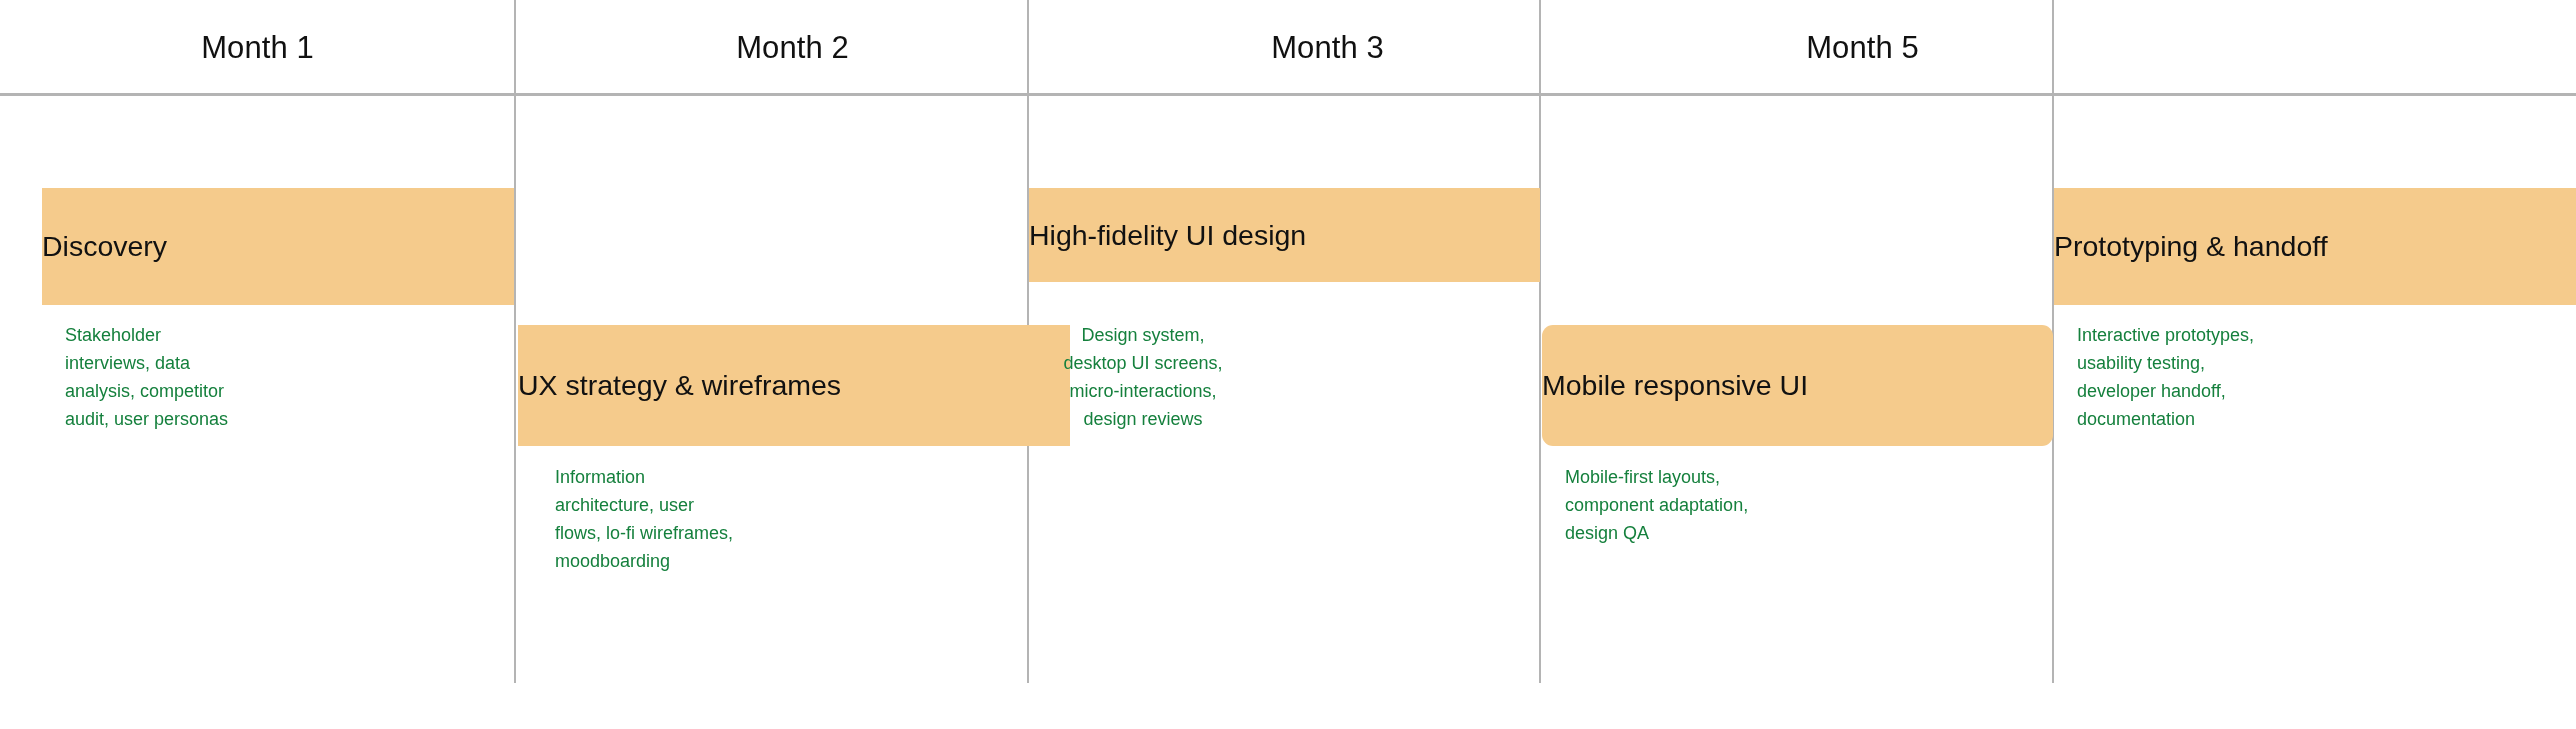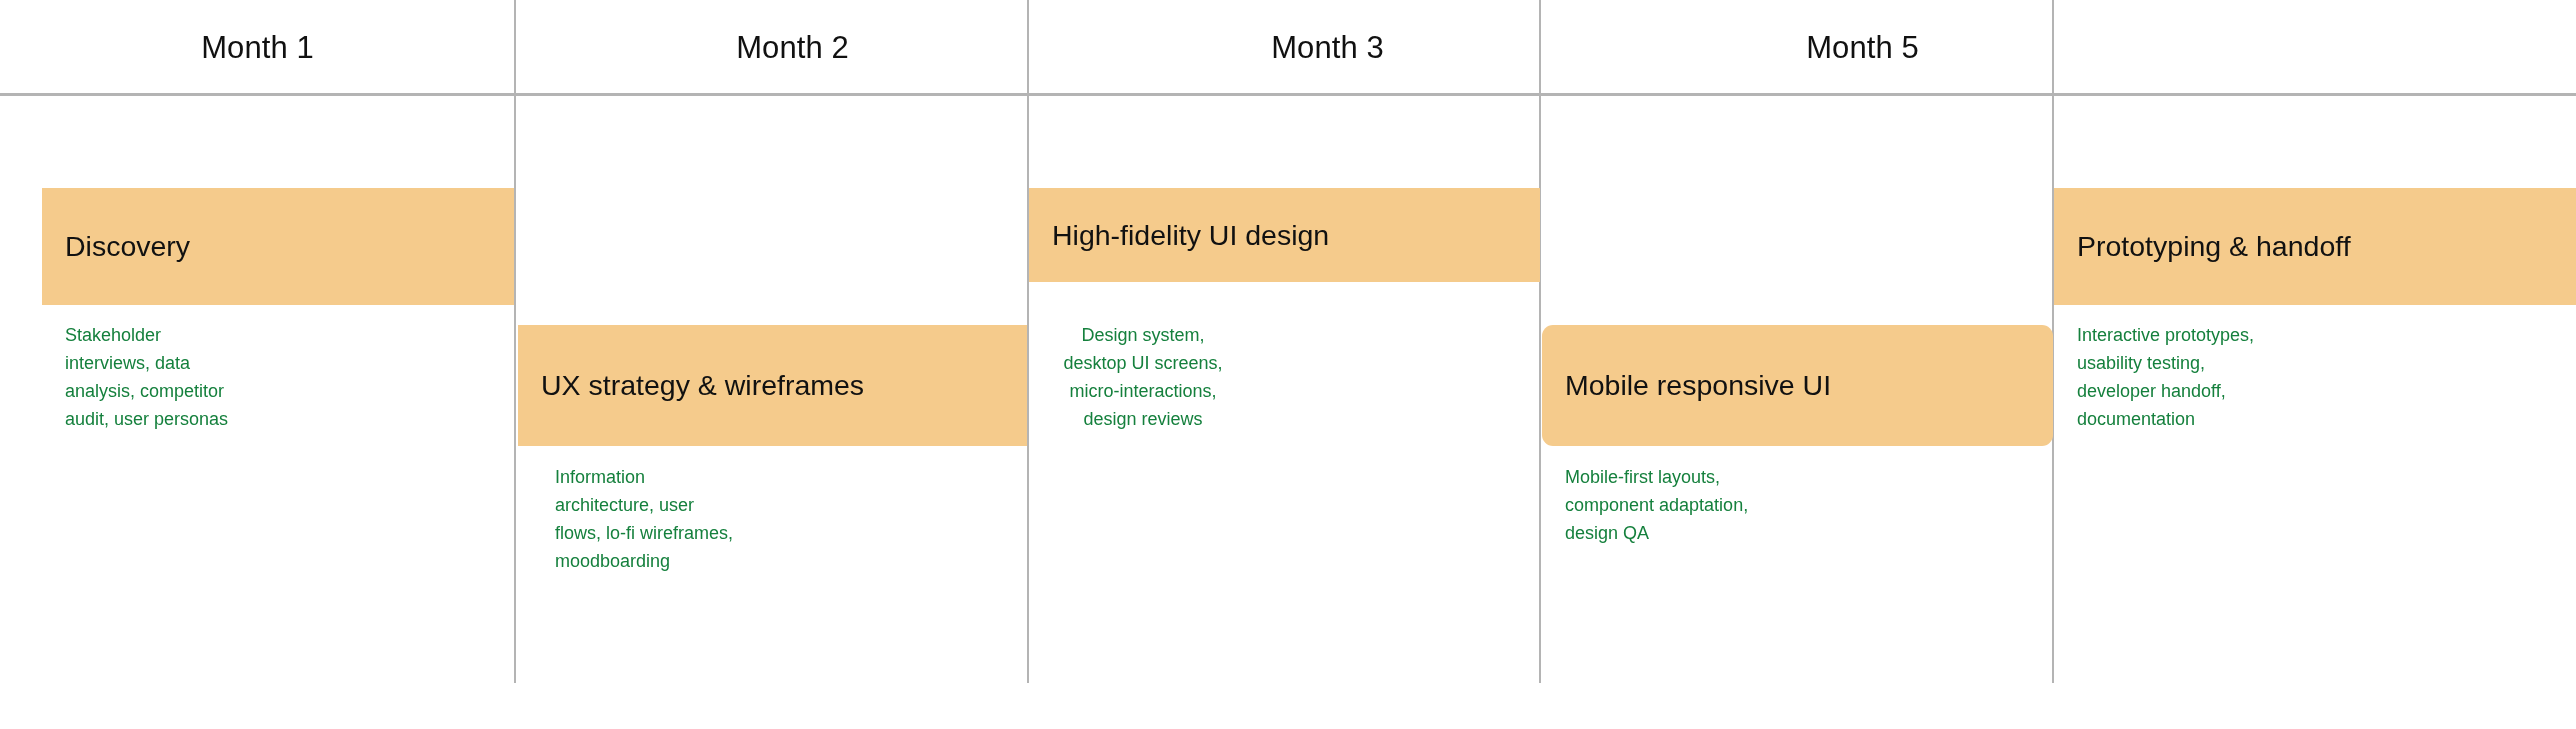--- a/index.html
+++ b/index.html
@@ -75,21 +75,20 @@
     position: absolute;
     background: #f5cb8c;
     display: flex;
     align-items: center;
   }
   .phase-title {
     font-size: 28.5px;
     font-weight: 400;
     color: #111111;
     line-height: 1.15;
-    padding-left: 23px;
     white-space: nowrap;
   }
   .phase-desc {
     position: absolute;
     font-size: 18px;
     font-weight: 400;
     color: #15803d;
     line-height: 1.55;
     padding-left: 23px;
   }
@@ -127,21 +126,21 @@
   <div class="divider d-body" style="left:2052px;"></div>
 
   <div class="phase">
     <div class="phase-bar" style="left:42px; top:188px; width:472px; height:117px;">
       <span class="phase-title">Discovery</span>
     </div>
     <div class="phase-desc" style="left:42px; top:322px; width:175px;">Stakeholder interviews, data analysis, competitor audit, user personas</div>
   </div>
 
   <div class="phase">
-    <div class="phase-bar" style="left:518px; top:325px; width:509px; height:121px;">
+    <div class="phase-bar" style="left:518px; top:325px; width:552px; height:121px;">
       <span class="phase-title">UX strategy &amp; wireframes</span>
     </div>
     <div class="phase-desc" style="left:532px; top:464px; width:188px;">Information architecture, user flows, lo-fi wireframes, moodboarding</div>
   </div>
 
   <div class="phase">
     <div class="phase-bar" style="left:1029px; top:188px; width:511px; height:94px;">
       <span class="phase-title">High-fidelity UI design</span>
     </div>
     <div class="phase-desc" style="left:1029px; top:322px; width:182px;text-align:center;">Design system, desktop UI screens, micro-interactions, design reviews</div>

